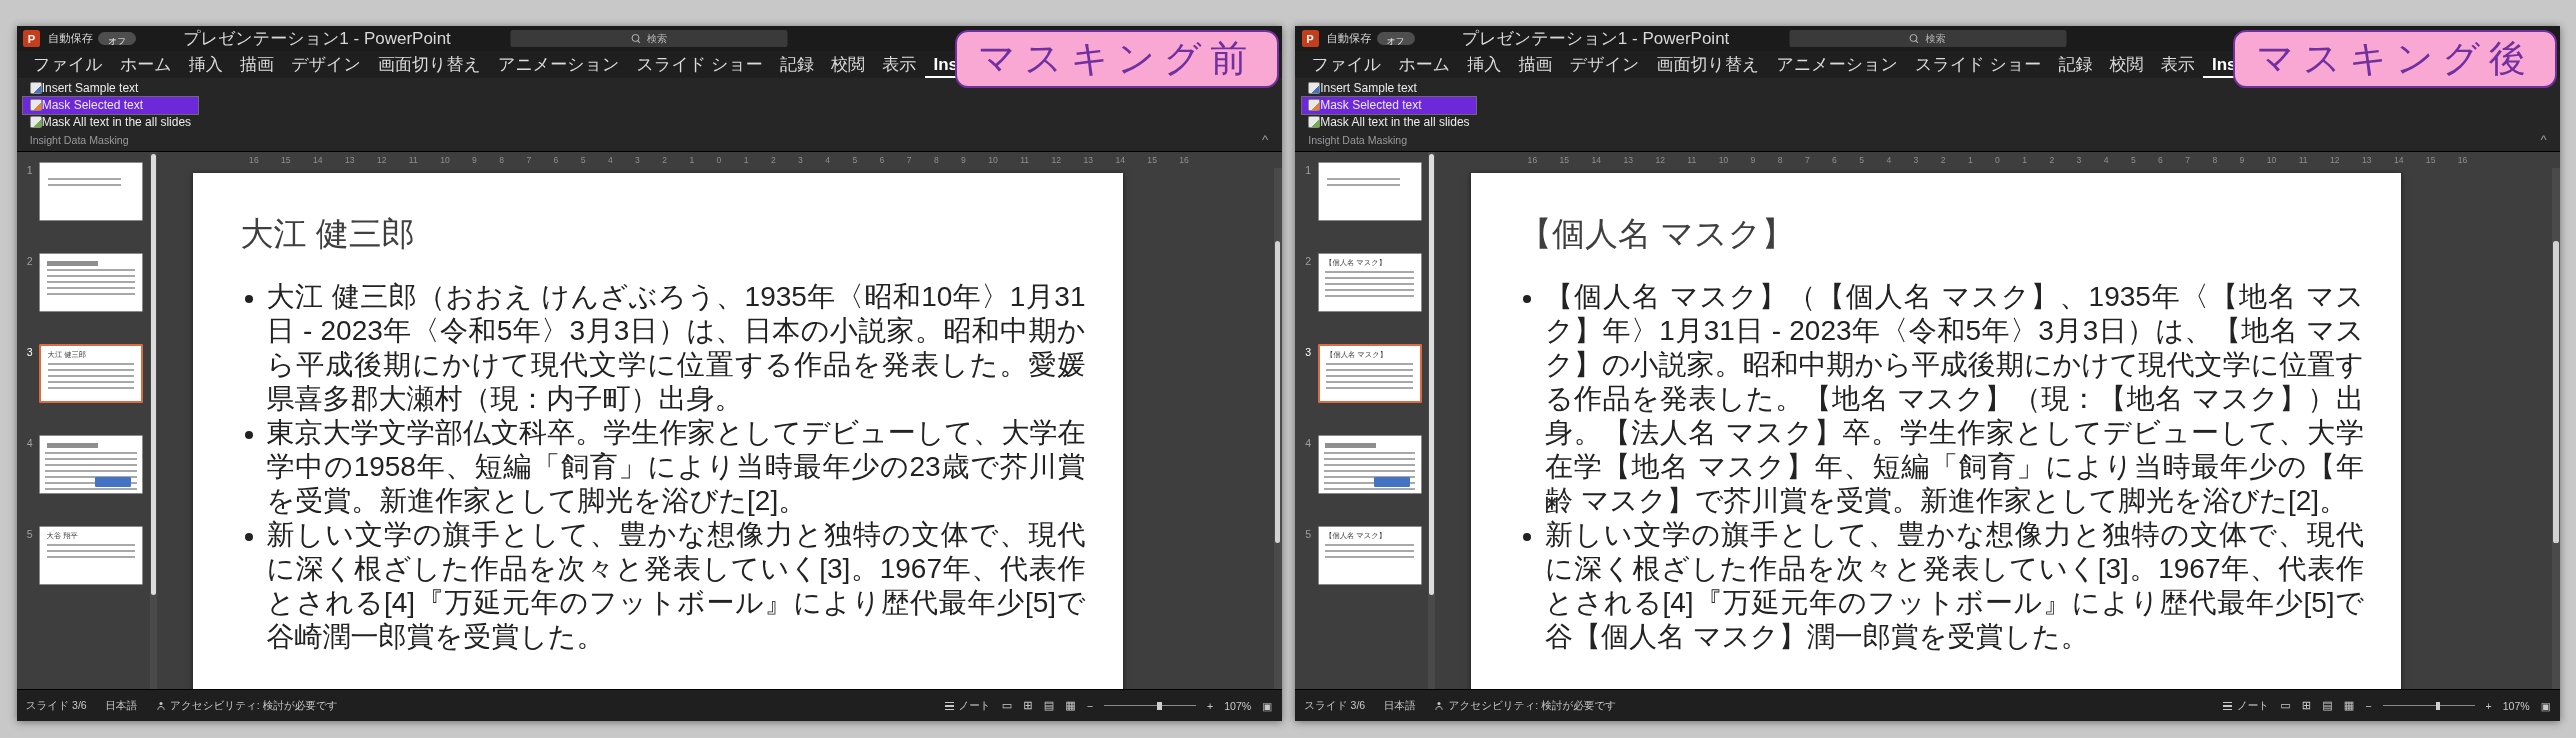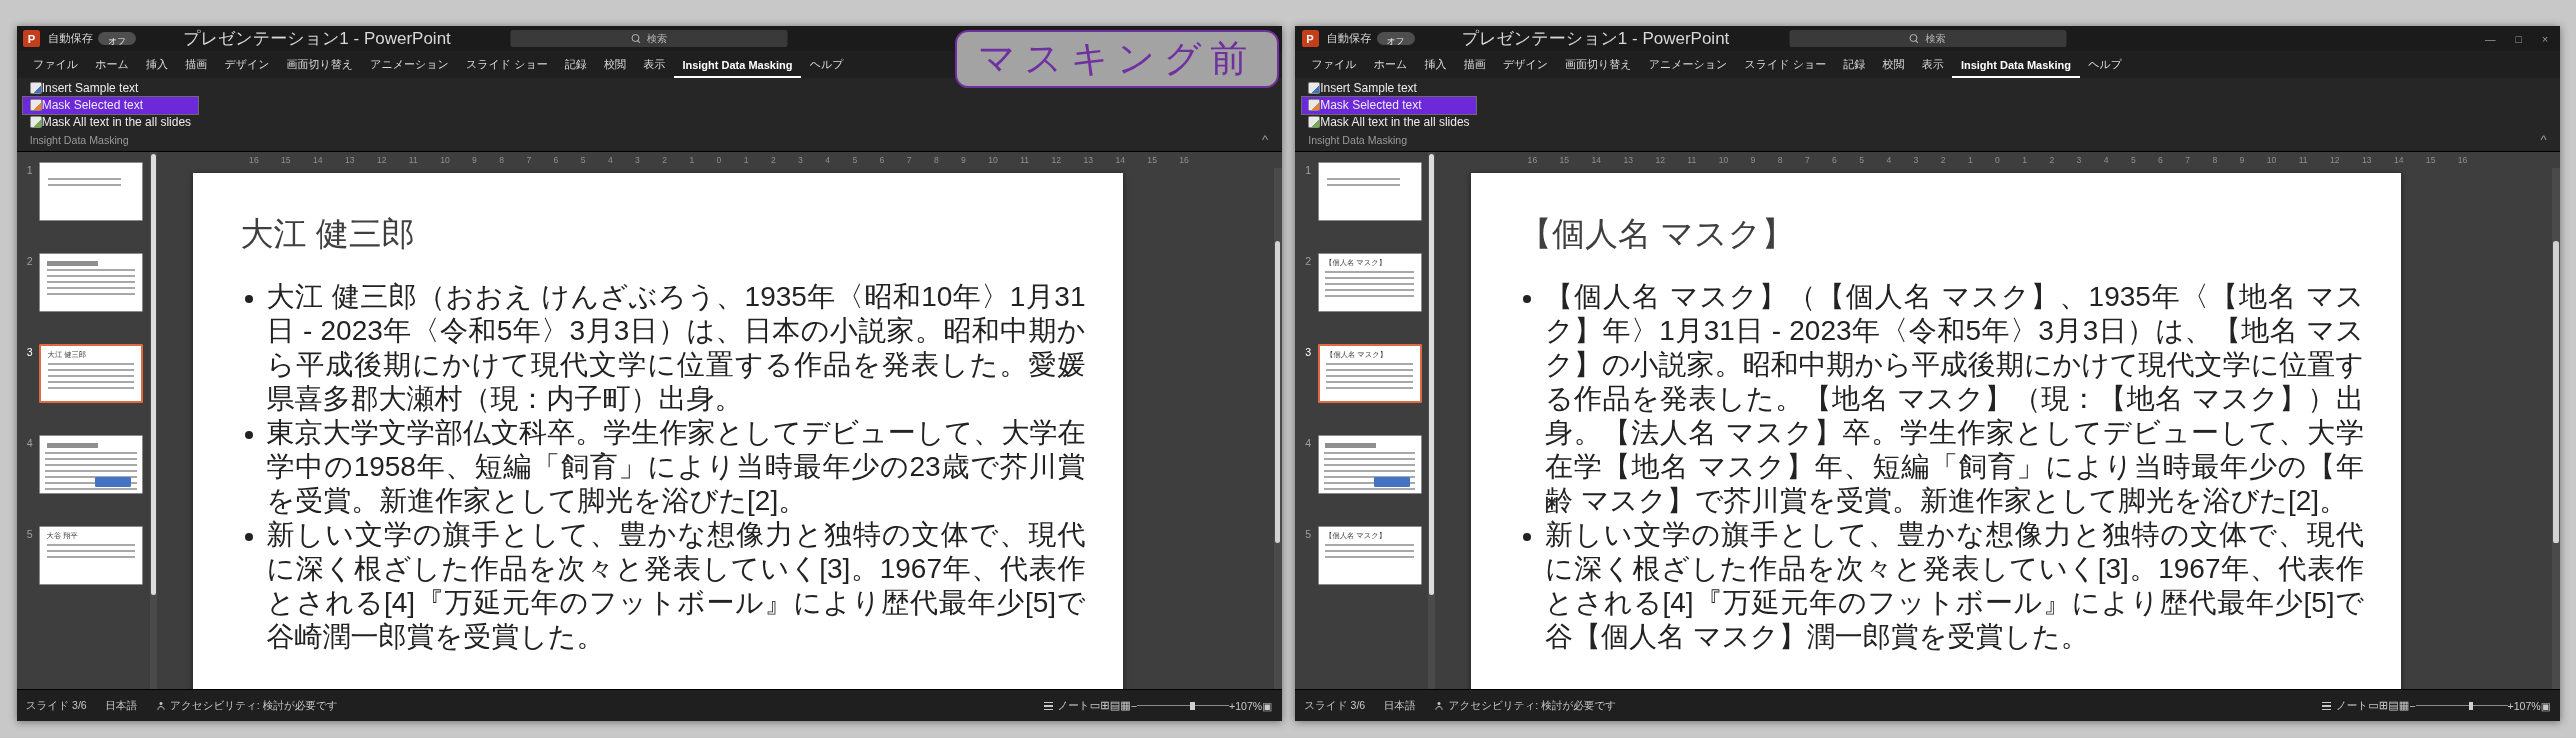--- a/index.html
+++ b/index.html
@@ -50,21 +50,21 @@
   .mag::after  { content:""; position:absolute; width:4px; height:1.3px; background:#b5b5b5; transform:rotate(45deg); left:5.3px; top:6.6px; }
   .tb-controls { margin-left: auto; display: flex; gap: 20px; color: #9a9a9a; font-size: 10.6px; padding-right: 5.3px; }
 
   
   .menubar {
     height: 26.4px; background: #1f1f1f; display: flex; align-items: stretch;
     padding-left: 8px; flex: 0 0 auto;
   }
   .tab {
     display: flex; align-items: center; padding: 0 8.6px;
-    color: #dcdcdc; font-size: 11px; white-space: nowrap; cursor: default;
+    color: #dcdcdc; font-size: 17px; white-space: nowrap; cursor: default;
   }
   .tab.active { color: #ffffff; font-weight: 700; box-shadow: inset 0 -2px 0 #ffffff; }
 
   
   .ribbon {
     height: 74px; background: #262626; border-bottom: 0.7px solid #000;
     position: relative; flex: 0 0 auto;
   }
   .addin-group { position: absolute; left: 6.6px; top: 2px; }
   .addin-btn {
@@ -132,32 +132,32 @@
   .vscroll { margin-left: auto; width: 8px; background: #4a4a4a; position: relative; flex: 0 0 auto; }
   .vthumb { position: absolute; top: 14%; left: 1.3px; width: 5.3px; height: 58%; background: #d2d2d2; border-radius: 2.6px; }
 
   
   .statusbar {
     height: 32px; background: #1f1f1f; border-top: 0.7px solid #000;
     display: flex; align-items: center; padding: 0 9.2px; gap: 18.5px;
     color: #c8c8c8; font-size: 10.6px; flex: 0 0 auto; white-space: nowrap;
   }
   .sb-acc { display: flex; align-items: center; gap: 4.6px; }
-  .sb-right { margin-left: auto; display: flex; align-items: center; gap: 0; }
+  .sb-right { margin-left: auto; display: flex; align-items: center; gap: 11px; }
   .sb-notes { display: flex; align-items: center; gap: 4.6px; }
   .notes-ic { width: 9.2px; height: 8px; background: repeating-linear-gradient(to bottom, #c8c8c8 0 1.3px, transparent 1.3px 3.3px); display: inline-block; }
   .sb-view { font-size: 11.2px; color: #c8c8c8; }
   .zoomslider { position: relative; width: 92px; height: 10.6px; }
   .ztrack { position: absolute; top: 4.6px; left: 0; right: 0; height: 1.3px; background: #8a8a8a; }
   .zthumb { position: absolute; top: 1.3px; left: 58%; width: 4.6px; height: 8px; background: #d0d0d0; }
 
   
   .badge {
     position: absolute; top: 3.3px; right: 2.6px; z-index: 50;
-    height: 58px; padding: 0 21px; background: #a3a3a3;
+    height: 58px; padding: 0 21px; background: #f9a8d4;
     border: 2.6px solid #7030a0; border-radius: 13.2px;
     color: #7030a0; font-size: 37px; letter-spacing: 8.6px;
     display: flex; align-items: center;
   }
 </style>
 </head>
 <body>
 
 <div class="window" id="win-before">
 
@@ -452,14 +452,15 @@
       <span class="zoomslider">
           <span class="ztrack"></span>
           <span class="zthumb"></span>
         </span>
       <span>+</span>
       <span>107%</span>
       <span>▣</span>
     </span>
   </div>
 
+  <div class="badge">マスキング後</div>
 </div>
 
 
 </body></html>

